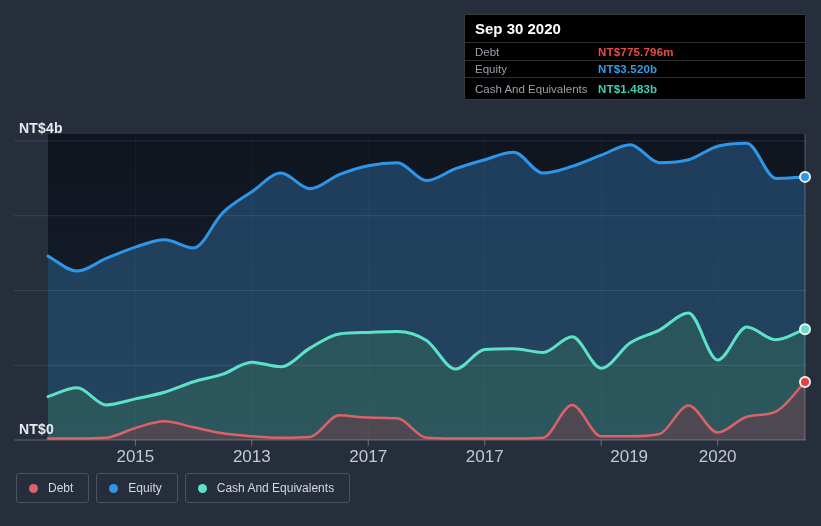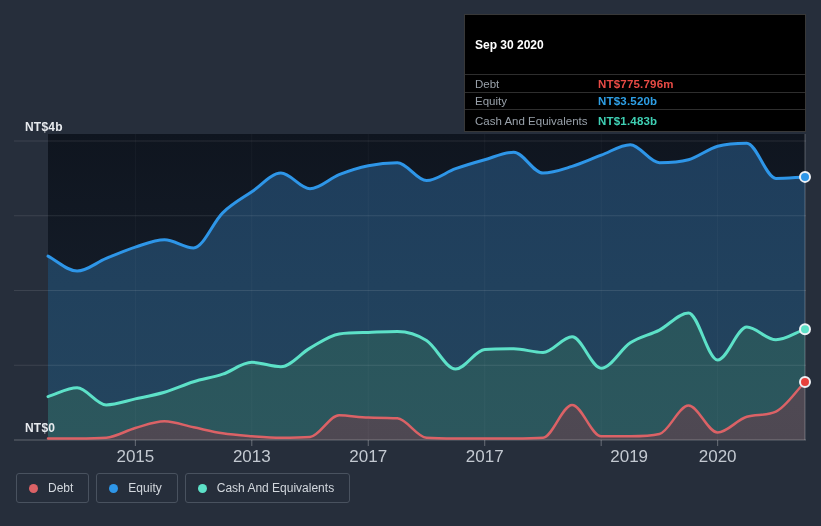--- a/index.html
+++ b/index.html
@@ -4,32 +4,32 @@
 <style>
   html,body{margin:0;padding:0;background:#262e3b;}
   .stage{
     position:relative;width:821px;height:526px;overflow:hidden;
     background:#262e3b;font-family:"Liberation Sans",sans-serif;
     -webkit-font-smoothing:antialiased;
   }
   #chart-svg{position:absolute;left:0;top:0;display:block;}
 
   
-  .y-label{position:absolute;left:25px;color:#e7eaee;font-size:12px;font-weight:700;letter-spacing:.2px;}
+  .y-label{position:absolute;left:19px;color:#e7eaee;font-size:14px;font-weight:700;letter-spacing:.2px;}
   .y-label.top{top:120px;}
   .y-label.bottom{top:421px;}
   .x-label{position:absolute;top:447px;transform:translateX(-50%);color:#c3c9d1;font-size:17px;}
 
   
   .tooltip{
     position:absolute;left:464px;top:14px;width:342px;box-sizing:border-box;
     background:#000;border:1px solid rgba(255,255,255,.22);
     color:#fff;font-size:11.5px;z-index:5;
   }
-  .tt-title{height:27px;line-height:28px;padding:16px 10px;font-weight:700;font-size:12px;border-bottom:1px solid #2e2e2e;}
+  .tt-title{height:27px;line-height:28px;padding:0 10px;font-weight:700;font-size:15px;border-bottom:1px solid #2e2e2e;}
   .tt-row{display:flex;align-items:center;padding:0 10px;}
   .tt-row .lbl{width:123px;flex:none;color:#98a0a9;font-weight:400;}
   .tt-row .val{font-weight:700;letter-spacing:.2px;}
   .row-debt{height:17px;}
   .row-equity{height:16px;border-top:1px solid #2e2e2e;}
   .row-ratio{height:16px;}
   .row-ratio .ratio-caption{color:#98a0a9;font-weight:400;margin-left:5px;}
   .row-cash{height:21px;border-top:1px solid #2e2e2e;}
 
   

